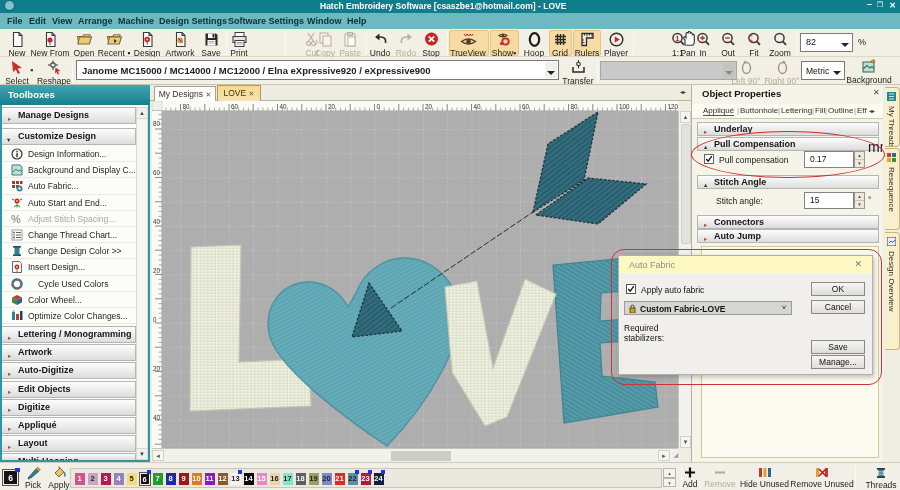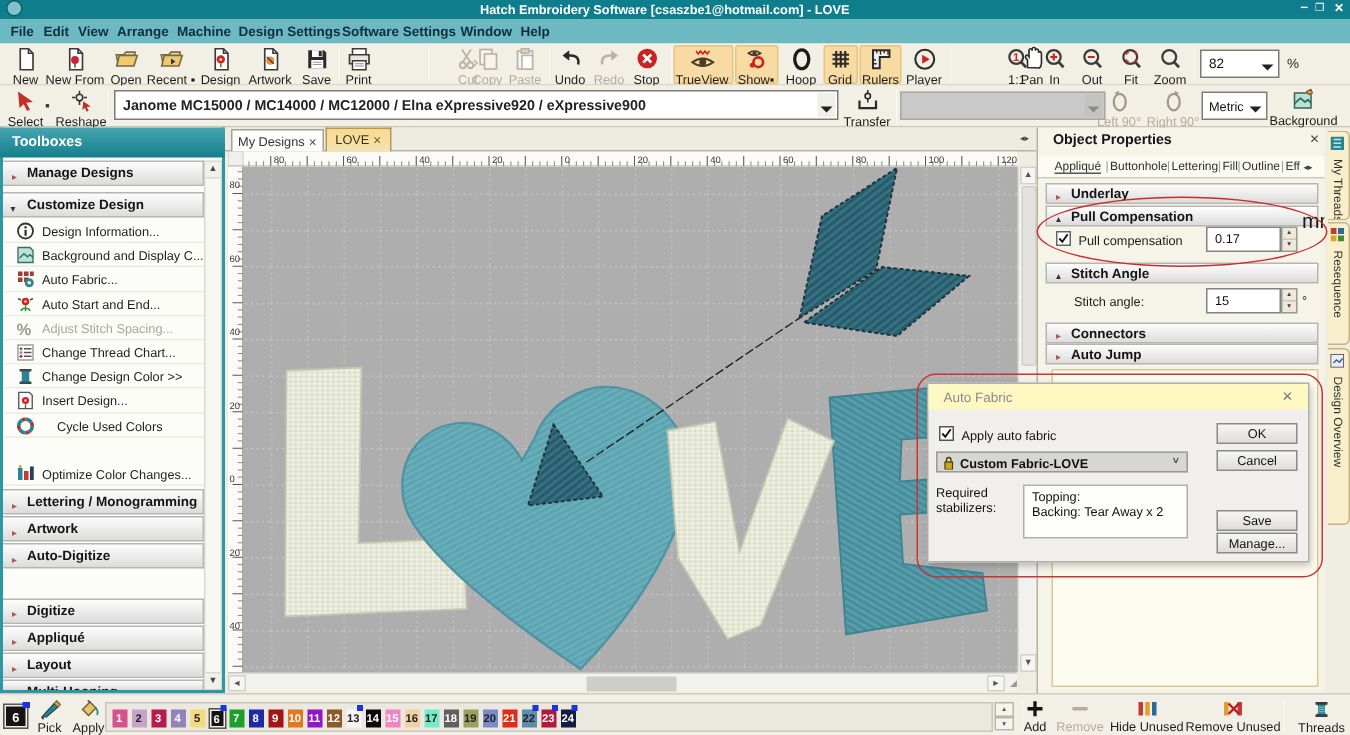--- a/index.html
+++ b/index.html
@@ -430,29 +430,35 @@
     <div class="pitem" style="top:174.4px;"><svg class="pic" width="12" height="12">
           <path d="M1.5,0.5 h7 l2,2 v9 h-9z" fill="#fff" stroke="#555" stroke-width="0.9"></path>
           <circle cx="6" cy="6" r="2.4" fill="#cc2233"></circle>
           <circle cx="6" cy="6" r="0.9" fill="#f5e050"></circle>
           <path d="M6,8.5 v2.5" stroke="#3f8d38"></path>
         </svg>Insert Design...</div>
     <div class="pitem" style="top:190.6px;padding-left:36px;"><svg class="pic" width="12" height="12">
           <circle cx="6" cy="6" r="4.5" fill="none" stroke="#2a8494" stroke-width="2.4" stroke-dasharray="4.7,2.3"></circle>
           <circle cx="6" cy="6" r="4.5" fill="none" stroke="#bb2b2b" stroke-width="2.4" stroke-dasharray="2.3,4.7" stroke-dashoffset="-4.7"></circle>
         </svg>Cycle Used Colors</div>
+    <div class="pitem" style="top:206.8px;"><svg class="pic" width="12" height="12">
+          <path d="M6,1 l5,2.5 -5,2.5 -5,-2.5z" fill="#c23b35"></path>
+          <path d="M1,3.5 l5,2.5 v5 l-5,-2.5z" fill="#3f8d38"></path>
+          <path d="M11,3.5 l-5,2.5 v5 l5,-2.5z" fill="#2a6a94"></path>
+        </svg>Color Wheel...</div>
     <div class="pitem" style="top:223px;"><svg class="pic" width="12" height="12">
           <rect x="1" y="2" width="3" height="8" fill="#2a8494"></rect>
           <rect x="5" y="4" width="3" height="6" fill="#c23b35"></rect>
           <rect x="9" y="1" width="2.5" height="9" fill="#27415a"></rect>
           <circle cx="2.5" cy="1" r="1" fill="#e0a030"></circle>
         </svg>Optimize Color Changes...</div>
     <div class="sechdr" style="top:241px;"><span class="ar">▸</span>Lettering / Monogramming</div>
     <div class="sechdr" style="top:259.2px;"><span class="ar">▸</span>Artwork</div>
     <div class="sechdr" style="top:277.4px;"><span class="ar">▸</span>Auto-Digitize</div>
+    <div class="sechdr" style="top:295.6px;"><span class="ar">▸</span>Edit Objects</div>
     <div class="sechdr" style="top:313.8px;"><span class="ar">▸</span>Digitize</div>
     <div class="sechdr" style="top:332px;"><span class="ar">▸</span>Appliqué</div>
     <div class="sechdr" style="top:350.2px;"><span class="ar">▸</span>Layout</div>
     <div class="sechdr" style="top:368.4px;height:7px;border-bottom:none;"><span class="ar" style="top:0;">▸</span>Multi-Hooping</div>
     <div class="abs" style="top:22px;left:134px;width:12px;height:353px;background:#f7f7f4;border:1px solid #d9d9d4;">
       <div style="position:absolute;top:0;left:0;width:10px;height:11px;background:#f0f0ec;border-bottom:1px solid #d9d9d4;font-size:6px;color:#444;text-align:center;line-height:11px;">▲</div>
       <div style="position:absolute;bottom:0;left:0;width:10px;height:11px;background:#f0f0ec;border-top:1px solid #d9d9d4;font-size:6px;color:#444;text-align:center;line-height:11px;">▼</div>
     </div>
   </div>
 <div id="canvasarea" class="abs" style="top:85px;left:150px;width:541px;height:376px;background:#efece1;">
@@ -709,22 +715,18 @@
     <div class="dbtn" style="top:44px;left:192px;">Cancel</div>
     <div class="abs" style="top:45px;left:5px;width:168px;height:14px;background:#d6d6d3;border:1px solid #9a9a96;font-weight:bold;">
       <svg width="7" height="9" style="position:absolute;left:4px;top:2px;">
           <rect x="1" y="4" width="5" height="5" fill="#c8a818" stroke="#4a3a08" stroke-width="0.8"></rect>
           <path d="M2,4 v-1.5 a1.5,1.5 0 0 1 3,0 V4" fill="none" stroke="#4a3a08" stroke-width="0.9"></path>
         </svg>
       <span style="position:absolute;left:15px;top:2px;font-size:8.5px;color:#111;">Custom Fabric-LOVE</span>
       <span style="position:absolute;right:5px;top:2px;font-size:7px;color:#444;">˅</span>
     </div>
     <div class="abs" style="top:67px;left:5px;width:60px;font-size:8.5px;color:#111;line-height:10px;">Required<br>stabilizers:</div>
-    <div class="abs" style="top:67px;left:63px;width:110px;height:36px;background:#fdfdfc;border:1px solid #adada8;">
-      <span style="position:absolute;left:5px;top:2px;font-size:8.5px;color:#111;">Topping:</span>
-      <span style="position:absolute;left:5px;top:12px;font-size:8.5px;color:#111;">Backing: Tear Away x 2</span>
-    </div>
     <div class="dbtn" style="top:84px;left:192px;">Save</div>
     <div class="dbtn" style="top:99px;left:192px;">Manage...</div>
   </div>
   <div id="annot1" class="abs" style="top:131px;left:691px;width:194px;height:47px;border:1.8px solid #cc2b2b;border-radius:50%;"></div>
   <div id="annot2" class="abs" style="top:249px;left:611px;width:271px;height:136px;border:1.8px solid #cc3333;border-radius:13px;"></div>
 </div>
 
 </body></html>

